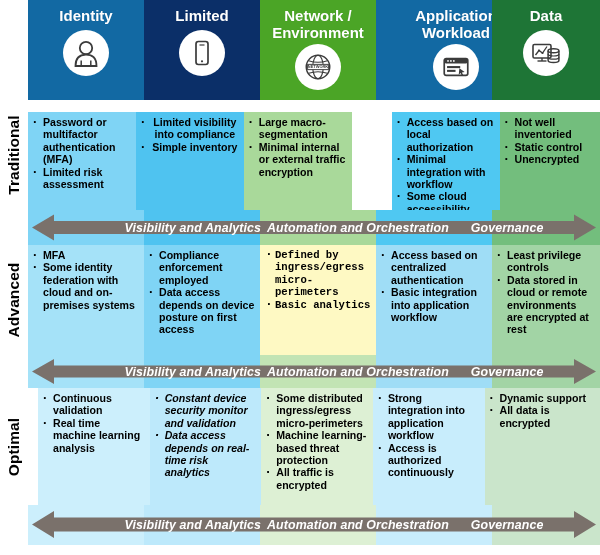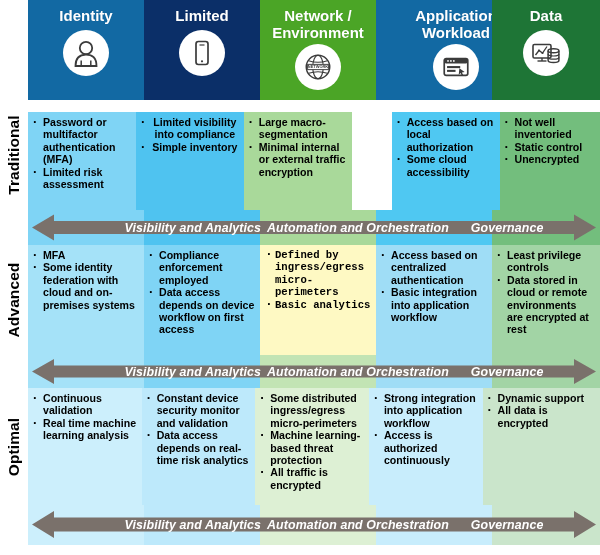--- a/index.html
+++ b/index.html
@@ -274,20 +274,21 @@
       </div>
       <div class="cell content-cell" style="width:116px; background:#A9D99A;">
         <ul class="bullets">
           <li>Large macro-segmentation</li>
           <li>Minimal internal or external traffic encryption</li>
         </ul>
       </div>
       <div class="cell content-cell" style="width:116px; background:#4FC8F2;margin-left:40px;">
         <ul class="bullets">
           <li>Access based on local authorization</li>
+          <li>Minimal integration with workflow</li>
           <li>Some cloud accessibility</li>
         </ul>
       </div>
       <div class="cell content-cell" style="width:108px; background:#73BE7D;">
         <ul class="bullets">
           <li>Not well inventoried</li>
           <li>Static control</li>
           <li>Unencrypted</li>
         </ul>
       </div>
@@ -314,21 +315,21 @@
     <div class="band" style="top:245px; height:110px;">
       <div class="cell content-cell" style="width:116px; background:#A5E2F8;">
         <ul class="bullets">
           <li>MFA</li>
           <li>Some identity federation with cloud and on-premises systems</li>
         </ul>
       </div>
       <div class="cell content-cell" style="width:116px; background:#7FD4F5;">
         <ul class="bullets">
           <li>Compliance enforcement employed</li>
-          <li>Data access depends on device workflow on first access</li>
+          <li>Data access depends on device posture on first access</li>
         </ul>
       </div>
       <div class="cell content-cell" style="width:116px; background:#fef9c3;font-family:Liberation Mono, monospace;">
         <ul class="bullets">
           <li>Defined by ingress/egress micro-perimeters</li>
           <li>Basic analytics</li>
         </ul>
       </div>
       <div class="cell content-cell" style="width:116px; background:#9FDDF6;">
         <ul class="bullets">
@@ -356,27 +357,27 @@
         <svg class="arrow-svg" width="572" height="33" viewBox="0 0 572 33">
           <polygon points="4,16.5 26,4 26,10.5 546,10.5 546,4 568,16.5 546,29 546,22.5 26,22.5 26,29" fill="#7A716B"></polygon>
         </svg>
         <div class="arrow-text">
           <span class="seg">Visibility and Analytics</span><span class="seg">Automation and Orchestration</span><span class="seg gap">Governance</span>
         </div>
       </div>
     </div>
 
     <div class="band" style="top:388px; height:117px;">
-      <div class="cell content-cell" style="width:116px; background:#CCEFFC;">
+      <div class="cell content-cell" style="width:116px; background:#CCEFFC;margin-left:10px;">
         <ul class="bullets">
           <li>Continuous validation</li>
           <li>Real time machine learning analysis</li>
         </ul>
       </div>
-      <div class="cell content-cell" style="width:116px; background:#BDE9FB;">
+      <div class="cell content-cell" style="width:116px; background:#BDE9FB;font-style:italic;">
         <ul class="bullets">
           <li>Constant device security monitor and validation</li>
           <li>Data access depends on real-time risk analytics</li>
         </ul>
       </div>
       <div class="cell content-cell" style="width:116px; background:#DDF0D4;">
         <ul class="bullets">
           <li>Some distributed ingress/egress micro-perimeters</li>
           <li>Machine learning-based threat protection</li>
           <li>All traffic is encrypted</li>

